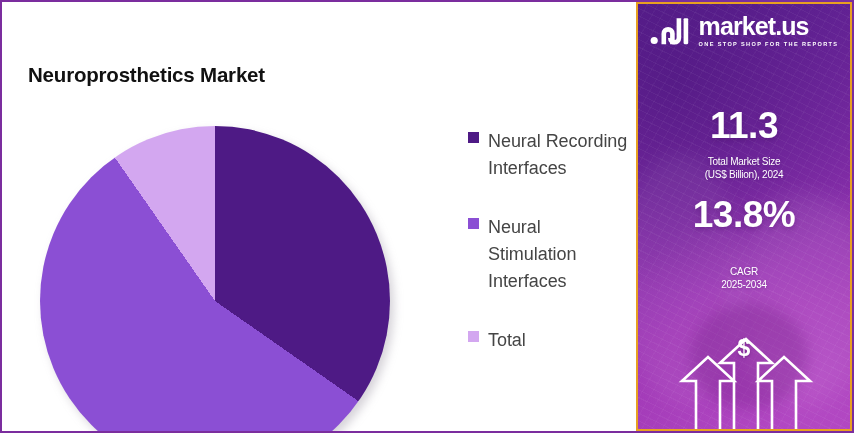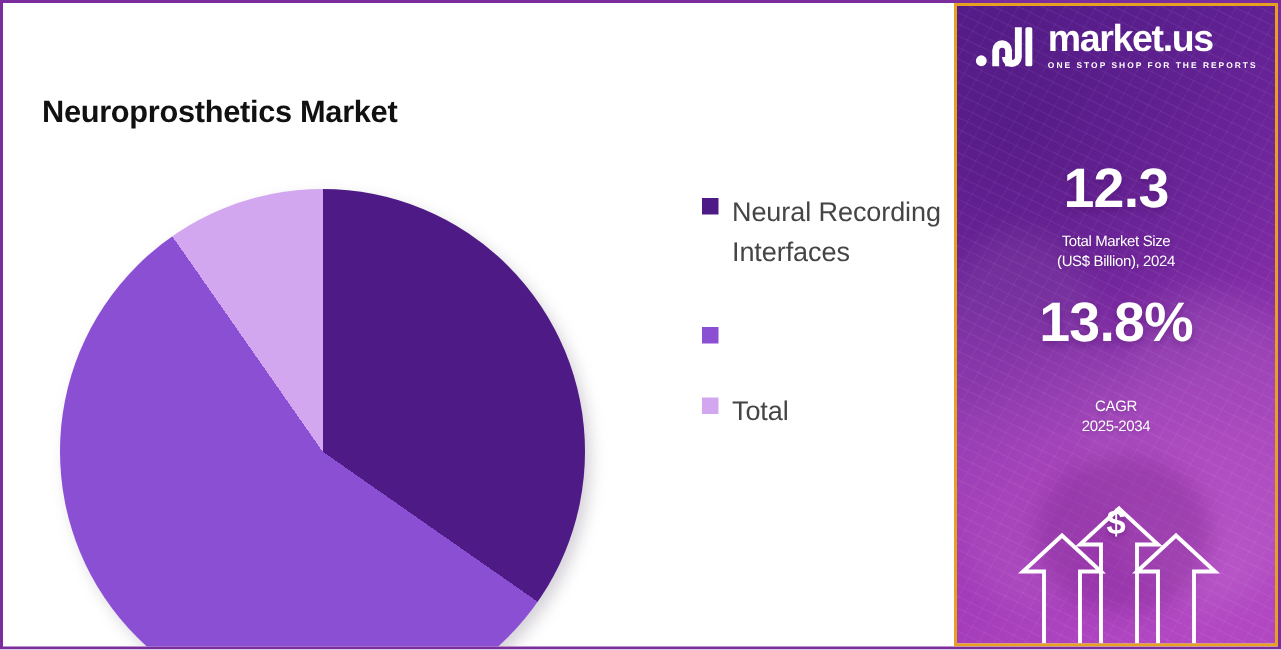--- a/index.html
+++ b/index.html
@@ -232,20 +232,21 @@
 
     <div class="legend">
 
       <div class="legend-item">
         <span class="swatch" id="sw0" style="background: rgb(78, 26, 133);"></span>
         <span class="legend-text">Neural Recording Interfaces</span>
       </div>
 
       <div class="legend-item">
         <span class="swatch" id="sw1" style="background: rgb(139, 79, 212);"></span>
+        <span class="legend-text">Neural Stimulation Interfaces</span>
       </div>
 
       <div class="legend-item">
         <span class="swatch" id="sw2" style="background: rgb(211, 167, 240);"></span>
         <span class="legend-text">Total</span>
       </div>
 
     </div>
   </div>
 
@@ -263,21 +264,21 @@
         <path d="M26.6 2.2 h4.6 V22.0 a6.6 6.6 0 0 1 -13.2 0 h4.6
                  a2.0 2.0 0 0 0 4.0 0 Z" fill="#ffffff"></path>
         <rect x="33.6" y="2.2" width="4.6" height="26.0" rx="1.1" fill="#ffffff"></rect>
       </svg>
       <div class="logo-type">
         <div class="logo-name">market.us</div>
         <div class="logo-tag">ONE STOP SHOP FOR THE REPORTS</div>
       </div>
     </div>
 
-    <div class="stat-big v1">12.3</div>
+    <div class="stat-big v1">11.3</div>
     <div class="stat-cap c1">
       <div>Total Market Size</div>
       <div>(US$ Billion), 2024</div>
     </div>
 
     <div class="stat-big v2">13.8%</div>
     <div class="stat-cap c2">
       <div>CAGR</div>
       <div>2025-2034</div>
     </div>

